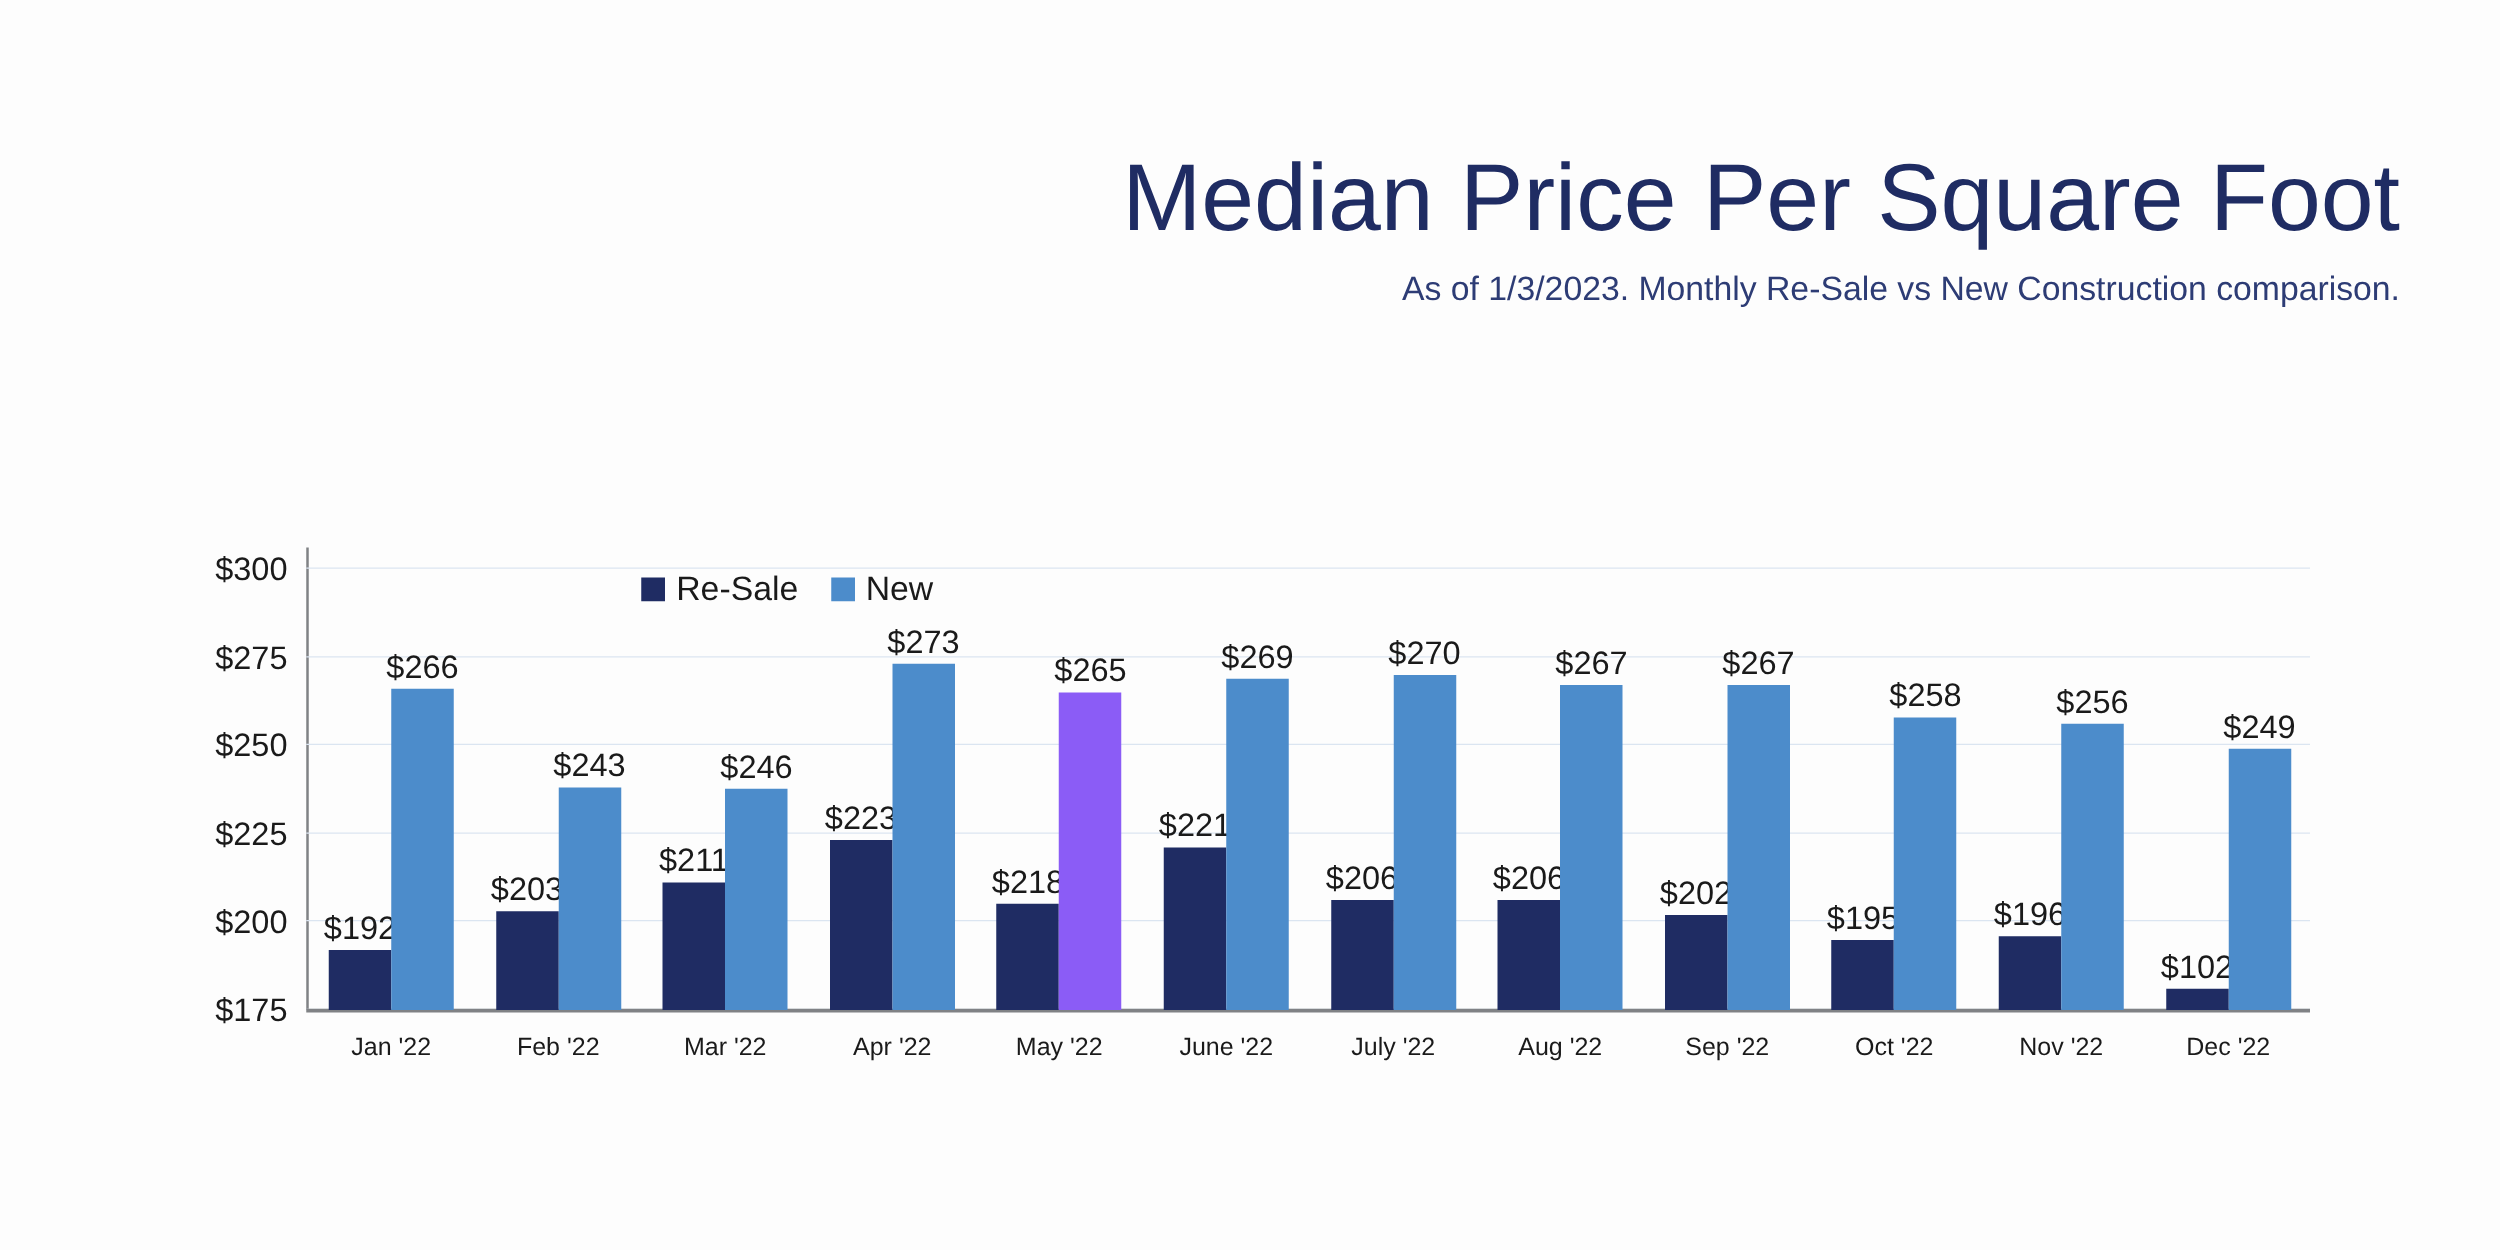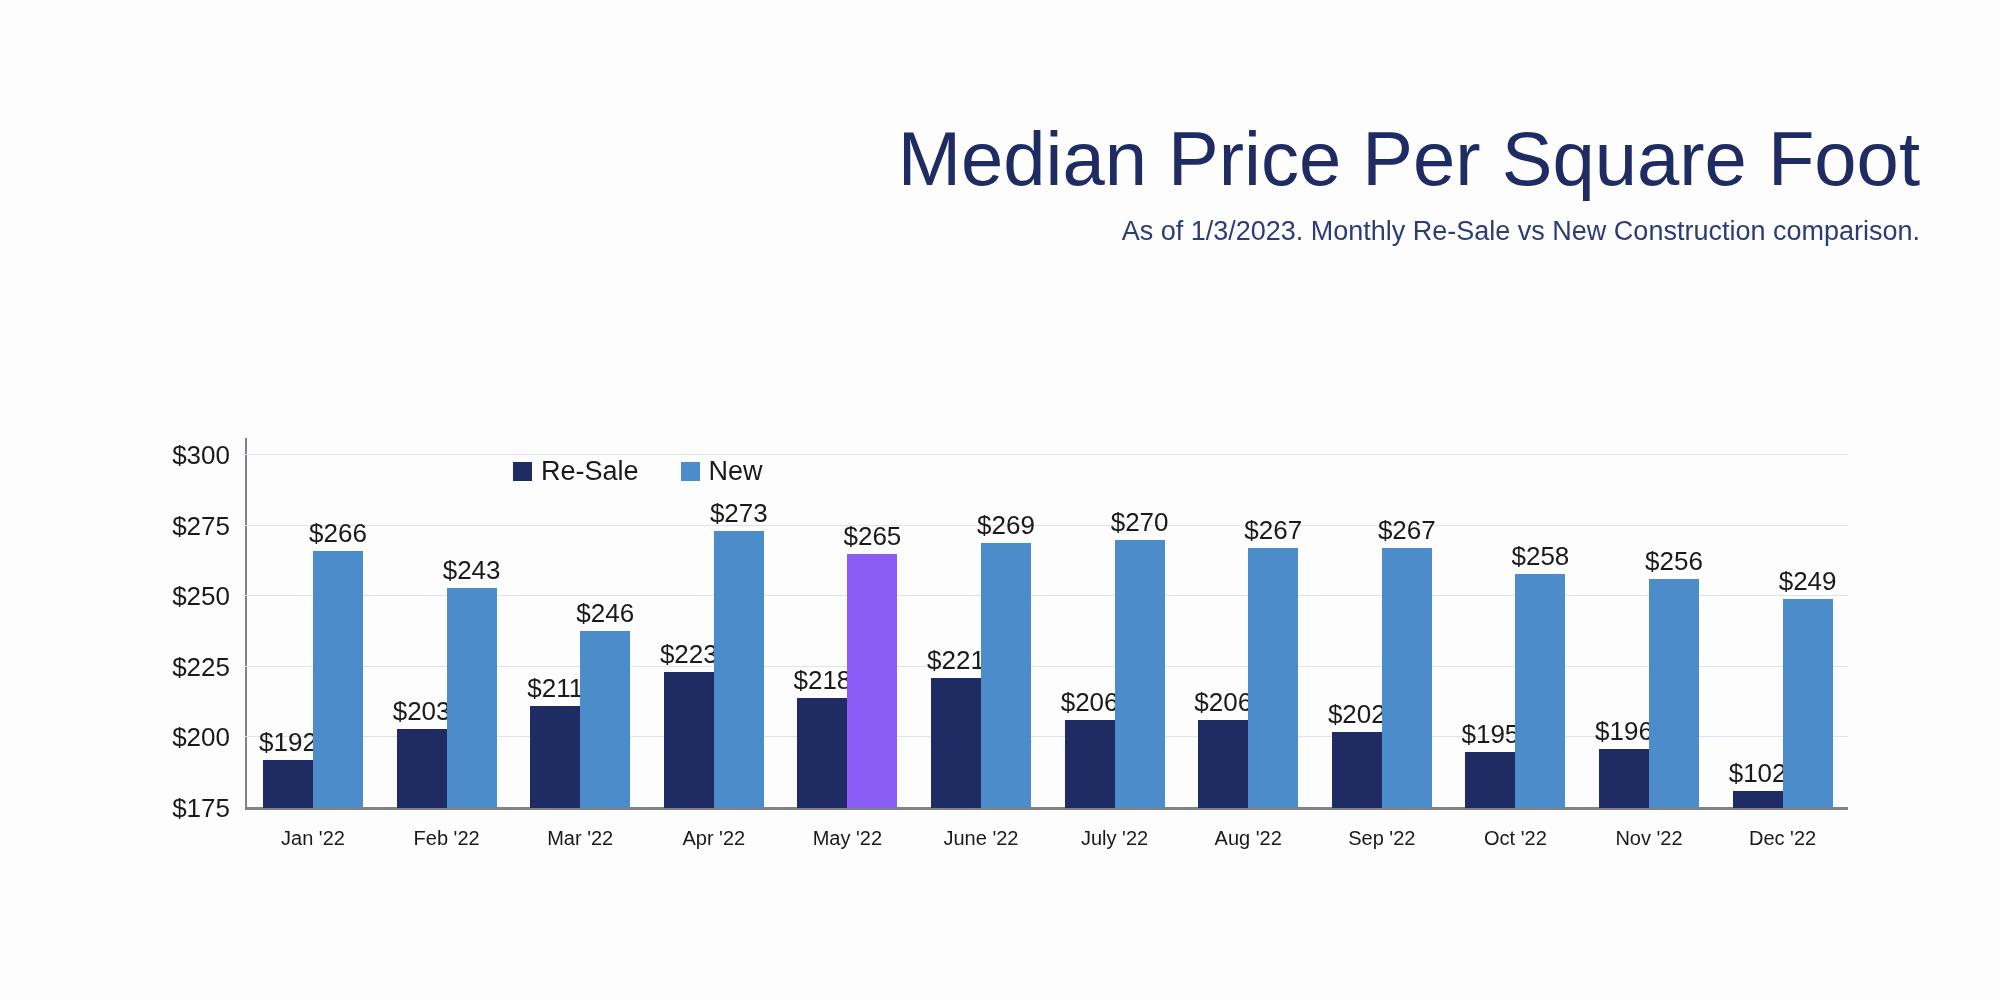--- a/index.html
+++ b/index.html
@@ -93,21 +93,21 @@
     white-space: nowrap;
   }
 
   
   #legend {
     position: absolute;
     left: 513px;
     top: 458px;
     display: flex;
     align-items: center;
-    gap: 42px;
+    gap: 26px;
     z-index: 6;
   }
   .legend-entry {
     display: flex;
     align-items: center;
     gap: 9px;
   }
   .legend-swatch {
     width: 19px;
     height: 19px;
@@ -223,42 +223,42 @@
           <span class="bar-value">$192</span>
         </div>
         <div class="bar newc" style="height: 256.984px; background: rgb(76, 140, 203);">
           <span class="bar-value">$266</span>
         </div>
       </div>
       <div class="bar-group" style="left: 151.6px;">
         <div class="bar resale" style="height: 79.072px; background: rgb(31, 44, 99);">
           <span class="bar-value">$203</span>
         </div>
-        <div class="bar newc" style="height: 220px; background: rgb(76, 140, 203);">
+        <div class="bar newc" style="height: 178px; background: rgb(76, 140, 203);">
           <span class="bar-value">$243</span>
         </div>
       </div>
       <div class="bar-group" style="left: 285.2px;">
         <div class="bar resale" style="height: 101.664px; background: rgb(31, 44, 99);">
           <span class="bar-value">$211</span>
         </div>
         <div class="bar newc" style="height: 177px; background: rgb(76, 140, 203);">
           <span class="bar-value">$246</span>
         </div>
       </div>
       <div class="bar-group" style="left: 418.8px;">
         <div class="bar resale" style="height: 135.552px; background: rgb(31, 44, 99);">
           <span class="bar-value">$223</span>
         </div>
         <div class="bar newc" style="height: 276.752px; background: rgb(76, 140, 203);">
           <span class="bar-value">$273</span>
         </div>
       </div>
       <div class="bar-group" style="left: 552.4px;">
-        <div class="bar resale" style="height: 110px; background: rgb(31, 44, 99);">
+        <div class="bar resale" style="height: 85px; background: rgb(31, 44, 99);">
           <span class="bar-value">$218</span>
         </div>
         <div class="bar newc" style="height: 254.16px; background: #8b5cf6;">
           <span class="bar-value">$265</span>
         </div>
       </div>
       <div class="bar-group" style="left: 686px;">
         <div class="bar resale" style="height: 129.904px; background: rgb(31, 44, 99);">
           <span class="bar-value">$221</span>
         </div>

